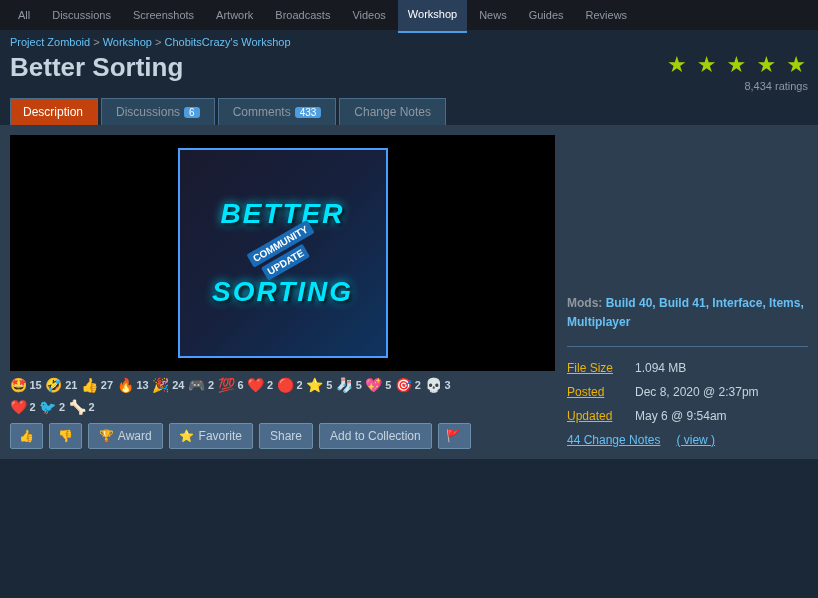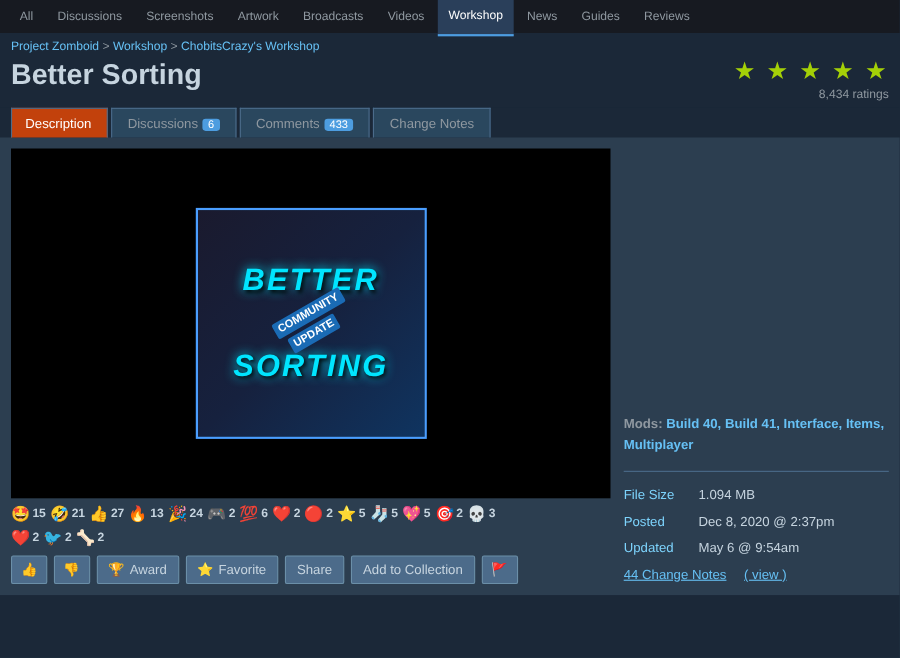--- a/index.html
+++ b/index.html
@@ -120,21 +120,21 @@
 
     
     .left-panel {
       flex: 0 0 545px;
       display: flex;
       flex-direction: column;
     }
     .image-container {
       background: #000;
       width: 545px;
-      height: 318px;
+      height: 236px;
       display: flex;
       align-items: center;
       justify-content: center;
       overflow: hidden;
     }
     .workshop-image {
       width: 210px;
       height: 210px;
       background: linear-gradient(135deg, #1a1a2e 0%, #16213e 50%, #0f3460 100%);
       display: flex;
@@ -258,22 +258,23 @@
       border-top: 1px solid #4b6b8a;
       margin: 6px 0;
     }
     .info-row {
       display: flex;
       gap: 8px;
       margin-bottom: 2px;
       font-size: 12px;
     }
     .info-label {
-      color: #7dd3fc;
+      color: #eab308;
       min-width: 60px;
+      text-decoration: underline;
     }
     .info-value {
       color: #c6d4df;
     }
     .change-notes-link {
       color: #66c0f4;
       cursor: pointer;
       font-size: 12px;
     }
 

